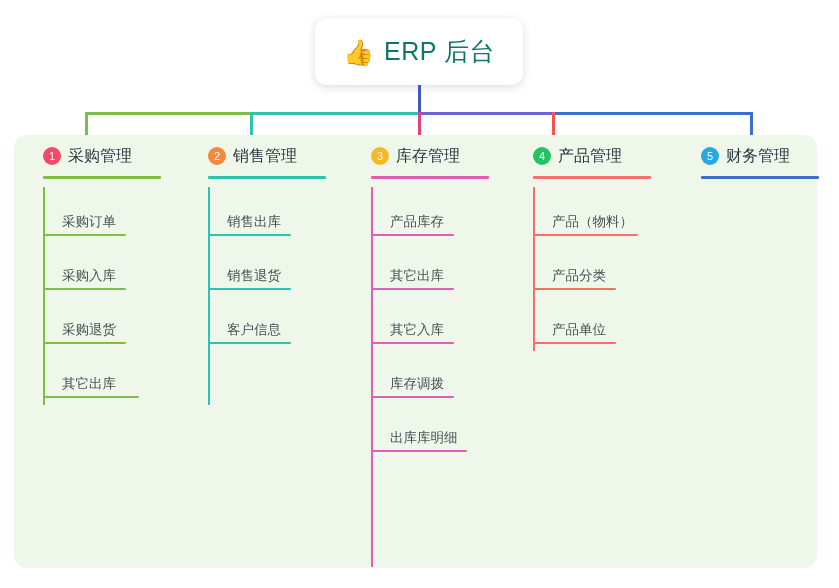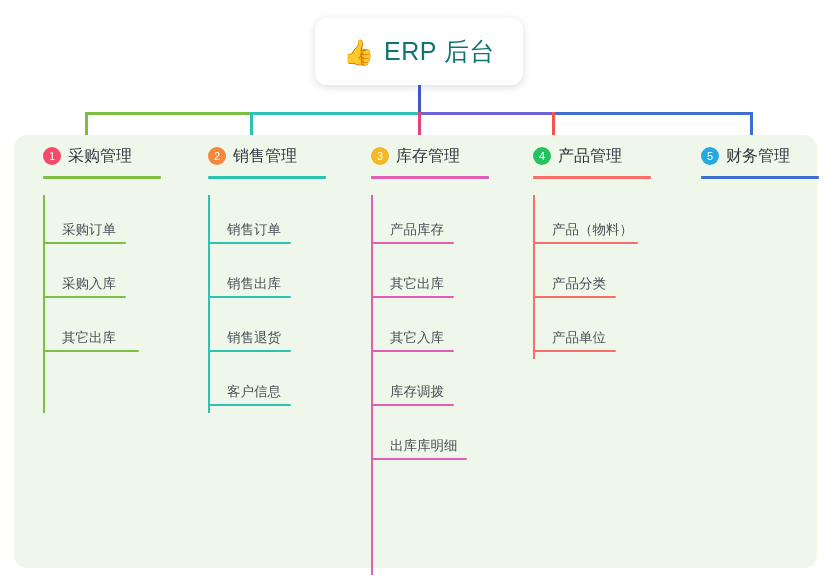--- a/index.html
+++ b/index.html
@@ -94,21 +94,21 @@
   }
   .col-rule {
     height: 3px;
     margin-top: 8px;
     border-radius: 1px;
   }
 
   
   .items {
     position: relative;
-    margin-top: 16px;
+    margin-top: 8px;
   }
   .spine {
     position: absolute;
     left: 13px;
     top: 0;
     width: 2px;
   }
   .item {
     position: relative;
     height: 54px;
@@ -166,38 +166,38 @@
           <div class="spine" style="background: rgb(125, 191, 68); height: 218px;"></div>
           <div class="item">
             <span class="item-label">采购订单</span>
             <div class="item-rule" style="background: rgb(125, 191, 68); width: 83px;"></div>
           </div>
           <div class="item">
             <span class="item-label">采购入库</span>
             <div class="item-rule" style="background: rgb(125, 191, 68); width: 83px;"></div>
           </div>
           <div class="item">
+            <span class="item-label">采购退货</span>
+            <div class="item-rule" style="background: rgb(125, 191, 68); width: 83px;"></div>
+          </div>
+          <div class="item">
             <span class="item-label">其它出库</span>
             <div class="item-rule" style="background: rgb(125, 191, 68); width: 96px;"></div>
           </div>
         </div>
       </div>
       <div class="column" style="left: 195px; width: 160px;">
         <div class="col-header">
           <span class="badge" style="background: rgb(245, 136, 60);">2</span>
           <span class="col-title">销售管理</span>
         </div>
         <div class="col-rule" style="background: rgb(44, 195, 177); width: 118px; margin-left: 13px;"></div>
         <div class="items">
           <div class="spine" style="background: rgb(44, 195, 177); height: 218px;"></div>
           <div class="item">
-            <span class="item-label">销售订单</span>
-            <div class="item-rule" style="background: rgb(44, 195, 177); width: 83px;"></div>
-          </div>
-          <div class="item">
             <span class="item-label">销售出库</span>
             <div class="item-rule" style="background: rgb(44, 195, 177); width: 83px;"></div>
           </div>
           <div class="item">
             <span class="item-label">销售退货</span>
             <div class="item-rule" style="background: rgb(44, 195, 177); width: 83px;"></div>
           </div>
           <div class="item">
             <span class="item-label">客户信息</span>
             <div class="item-rule" style="background: rgb(44, 195, 177); width: 83px;"></div>

